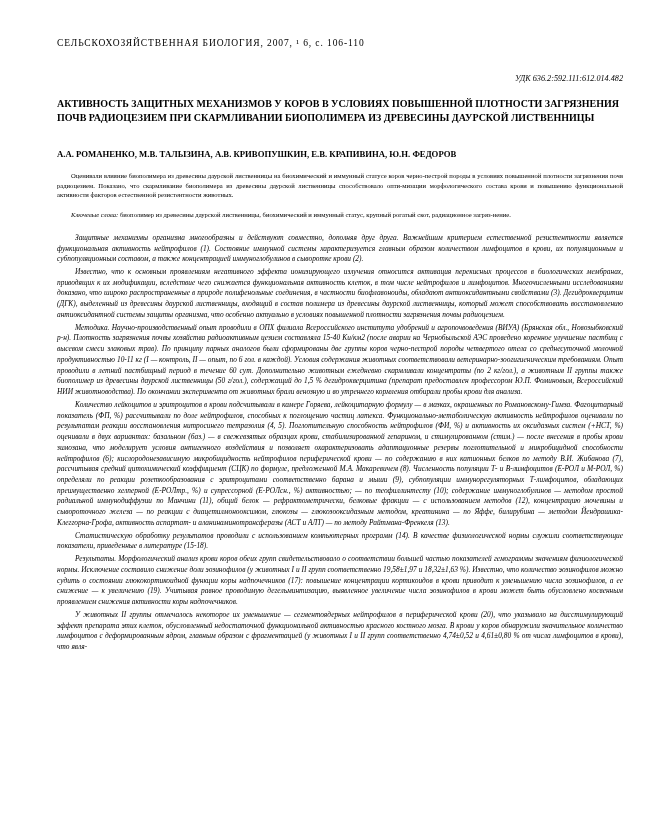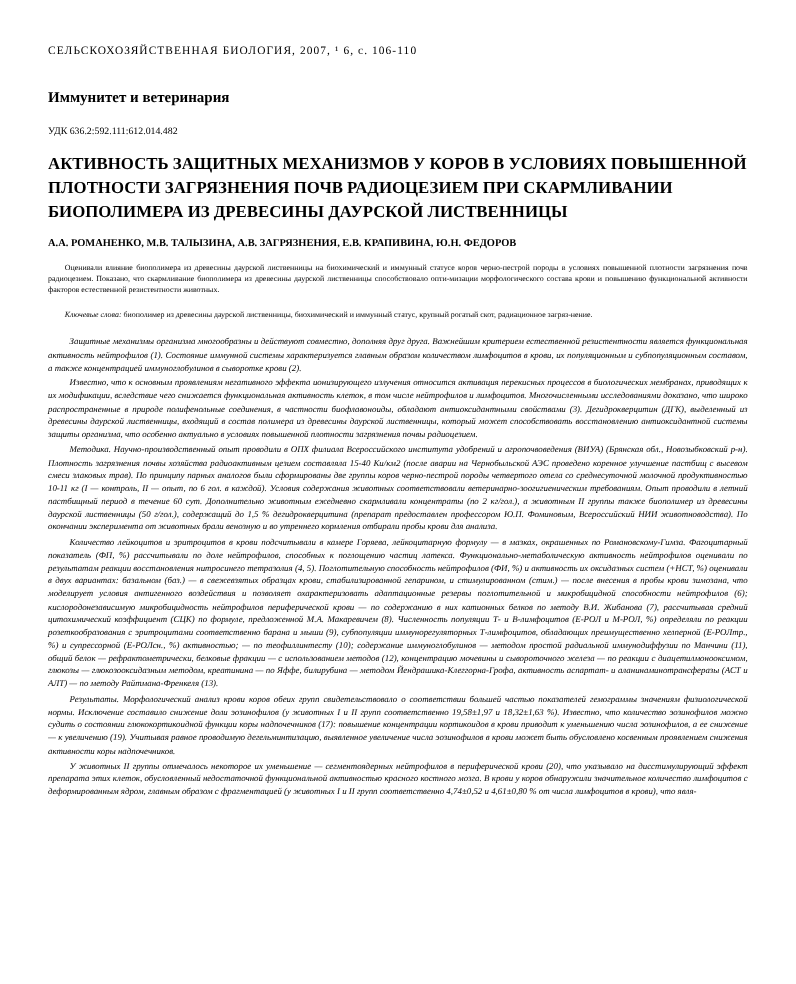--- a/index.html
+++ b/index.html
@@ -11,42 +11,44 @@
     width: 663px;
     height: 820px;
     font-family: "Liberation Serif", serif;
     color: #000000;
   }
   .page {
     position: relative;
     width: 663px;
     height: 820px;
     box-sizing: border-box;
-    padding: 38px 40px 10px 40px;
+    padding: 38px 40px 10px 57px;
   }
   .journal-header {
     font-size: 9.5px;
     letter-spacing: 0.9px;
     margin-bottom: 26px;
     white-space: nowrap;
   }
   .section-title {
     font-size: 12.5px;
     font-weight: bold;
     margin: 0 0 16px 0;
   }
   .udk {
     font-size: 8.2px;
+    font-style: italic;
     margin: 0 0 14px 0;
+    text-align: right;
   }
   .article-title {
-    font-size: 14px;
+    font-size: 10px;
     font-weight: bold;
     line-height: 1.42;
-    margin: 0 0 9px 0;
+    margin: 0 0 24px 0;
   }
   .authors {
     font-size: 8.7px;
     font-weight: bold;
     margin: 0 0 12px 0;
   }
   .abstract {
     font-size: 6.6px;
     line-height: 1.42;
     text-align: justify;
@@ -72,35 +74,35 @@
     font-style: italic;
   }
 </style>
 </head>
 <body>
 
 <div class="page">
 
   <div class="journal-header">СЕЛЬСКОХОЗЯЙСТВЕННАЯ БИОЛОГИЯ, 2007, ¹ 6, с. 106-110</div>
 
-  <h1 class="section-title">Иммунитет и ветеринария</h1>
 
   <div class="udk">УДК 636.2:592.111:612.014.482</div>
 
   <div class="article-title">АКТИВНОСТЬ ЗАЩИТНЫХ МЕХАНИЗМОВ У КОРОВ В УСЛОВИЯХ ПОВЫШЕННОЙ ПЛОТНОСТИ ЗАГРЯЗНЕНИЯ ПОЧВ РАДИОЦЕЗИЕМ ПРИ СКАРМЛИВАНИИ БИОПОЛИМЕРА ИЗ ДРЕВЕСИНЫ ДАУРСКОЙ ЛИСТВЕННИЦЫ</div>
 
-  <div class="authors">А.А. РОМАНЕНКО, М.В. ТАЛЫЗИНА, А.В. ЗАГРЯЗНЕНИЯ, Е.В. КРАПИВИНА, Ю.Н. ФЕДОРОВ</div>
+  <div class="authors">А.А. РОМАНЕНКО, М.В. ТАЛЫЗИНА, А.В. КРИВОПУШКИН, Е.В. КРАПИВИНА, Ю.Н. ФЕДОРОВ</div>
 
   <div class="abstract">Оценивали влияние биополимера из древесины даурской лиственницы на биохимический и иммунный статусе коров черно-пестрой породы в условиях повышенной плотности загрязнения почв радиоцезием. Показано, что скармливание биополимера из древесины даурской лиственницы способствовало опти-мизации морфологического состава крови и повышению функциональной активности факторов естественной резистентности животных.</div>
 
   <div class="keywords">
     <i>Ключевые слова:</i>
     <span>биополимер из древесины даурской лиственницы, биохимический и иммунный статус, крупный рогатый скот, радиационное загряз-нение.</span>
   </div>
 
   <p class="body-par">Защитные механизмы организма многообразны и действуют совместно, дополняя друг друга. Важнейшим критерием естественной резистентности является функциональная активность нейтрофилов (1). Состояние иммунной системы характеризуется главным образом количеством лимфоцитов в крови, их популяционным и субпопуляционным составом, а также концентрацией иммуноглобулинов в сыворотке крови (2).</p>
   <p class="body-par">Известно, что к основным проявлениям негативного эффекта ионизирующего излучения относится активация перекисных процессов в биологических мембранах, приводящих к их модификации, вследствие чего снижается функциональная активность клеток, в том числе нейтрофилов и лимфоцитов. Многочисленными исследованиями доказано, что широко распространенные в природе полифенольные соединения, в частности биофлавоноиды, обладают антиоксидантными свойствами (3). Дегидрокверцитин (ДГК), выделенный из древесины даурской лиственницы, входящий в состав полимера из древесины даурской лиственницы, который может способствовать восстановлению антиоксидантной системы защиты организма, что особенно актуально в условиях повышенной плотности загрязнения почвы радиоцезием.</p>
   <p class="body-par">Методика. Научно-производственный опыт проводили в ОПХ филиала Всероссийского института удобрений и агропочвоведения (ВИУА) (Брянская обл., Новозыбковский р-н). Плотность загрязнения почвы хозяйства радиоактивным цезием составляла 15-40 Ки/км2 (после аварии на Чернобыльской АЭС проведено коренное улучшение пастбищ с высевом смеси злаковых трав). По принципу парных аналогов были сформированы две группы коров черно-пестрой породы четвертого отела со среднесуточной молочной продуктивностью 10-11 кг (I — контроль, II — опыт, по 6 гол. в каждой). Условия содержания животных соответствовали ветеринарно-зоогигиеническим требованиям. Опыт проводили в летний пастбищный период в течение 60 сут. Дополнительно животным ежедневно скармливали концентраты (по 2 кг/гол.), а животным II группы также биополимер из древесины даурской лиственницы (50 г/гол.), содержащий до 1,5 % дегидрокверцитина (препарат предоставлен профессором Ю.П. Фоминовым, Всероссийский НИИ животноводства). По окончании эксперимента от животных брали венозную и во утреннего кормления отбирали пробы крови для анализа.</p>
   <p class="body-par">Количество лейкоцитов и эритроцитов в крови подсчитывали в камере Горяева, лейкоцитарную формулу — в мазках, окрашенных по Романовскому-Гимза. Фагоцитарный показатель (ФП, %) рассчитывали по доле нейтрофилов, способных к поглощению частиц латекса. Функционально-метаболическую активность нейтрофилов оценивали по результатам реакции восстановления нитросинего тетразолия (4, 5). Поглотительную способность нейтрофилов (ФИ, %) и активность их оксидазных систем (+НСТ, %) оценивали в двух вариантах: базальном (баз.) — в свежевзятых образцах крови, стабилизированной гепарином, и стимулированном (стим.) — после внесения в пробы крови зимозана, что моделирует условия антигенного воздействия и позволяет охарактеризовать адаптационные резервы поглотительной и микробицидной способности нейтрофилов (6); кислородонезависимую микробицидность нейтрофилов периферической крови — по содержанию в них катионных белков по методу В.И. Жибанова (7), рассчитывая средний цитохимический коэффициент (СЦК) по формуле, предложенной М.А. Макаревичем (8). Численность популяции Т- и В-лимфоцитов (Е-РОЛ и М-РОЛ, %) определяли по реакции розеткообразования с эритроцитами соответственно барана и мыши (9), субпопуляции иммунорегуляторных Т-лимфоцитов, обладающих преимущественно хелперной (Е-РОЛтр., %) и супрессорной (Е-РОЛсн., %) активностью; — по теофиллинтесту (10); содержание иммуноглобулинов — методом простой радиальной иммунодиффузии по Манчини (11), общий белок — рефрактометрически, белковые фракции — с использованием методов (12), концентрацию мочевины и сывороточного железа — по реакции с диацетилмонооксимом, глюкозы — глюкозооксидазным методом, креатинина — по Яффе, билирубина — методом Йендрашика-Клеггорна-Грофа, активность аспартат- и аланинаминотрансферазы (АСТ и АЛТ) — по методу Райтмана-Френкеля (13).</p>
+  <p class="body-par">Статистическую обработку результатов проводили с использованием компьютерных программ (14). В качестве физиологической нормы служили соответствующие показатели, приведенные в литературе (15-18).</p>
   <p class="body-par">Результаты. Морфологический анализ крови коров обеих групп свидетельствовало о соответствии большей частью показателей гемограммы значениям физиологической нормы. Исключение составило снижение доли эозинофилов (у животных I и II групп соответственно 19,58±1,97 и 18,32±1,63 %). Известно, что количество эозинофилов можно судить о состоянии глюкокортикоидной функции коры надпочечников (17): повышение концентрации кортикоидов в крови приводит к уменьшению числа эозинофилов, а ее снижение — к увеличению (19). Учитывая равное проводимую дегельминтизацию, выявленное увеличение числа эозинофилов в крови может быть обусловлено косвенным проявлением снижения активности коры надпочечников.</p>
   <p class="body-par">У животных II группы отмечалось некоторое их уменьшение — сегментоядерных нейтрофилов в периферической крови (20), что указывало на дисстимулирующий эффект препарата этих клеток, обусловленный недостаточной функциональной активностью красного костного мозга. В крови у коров обнаружили значительное количество лимфоцитов с деформированным ядром, главным образом с фрагментацией (у животных I и II групп соответственно 4,74±0,52 и 4,61±0,80 % от числа лимфоцитов в крови), что явля-</p>
 
 </div>
 
 </body></html>

